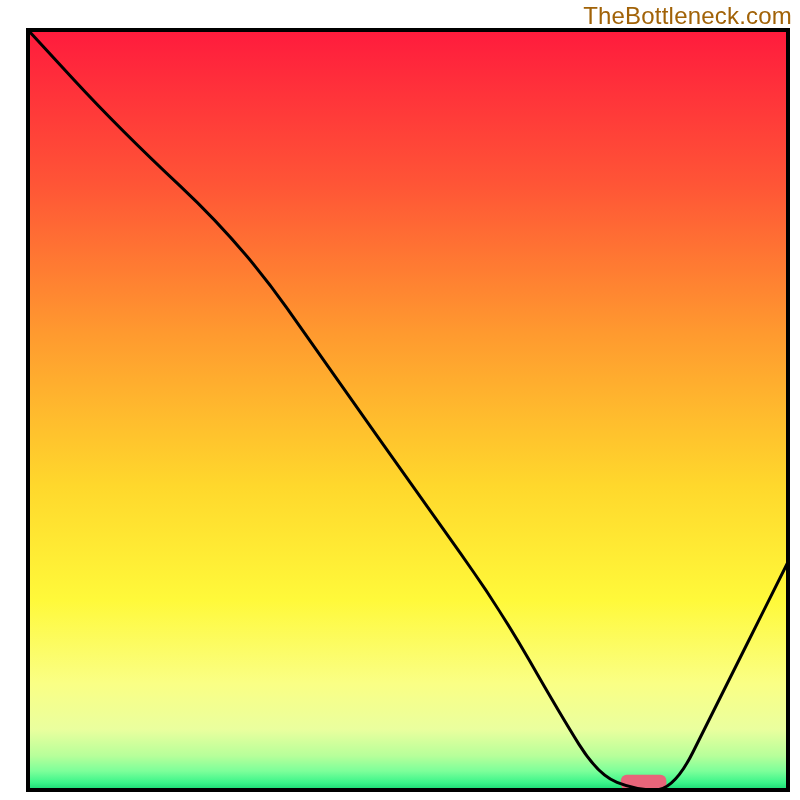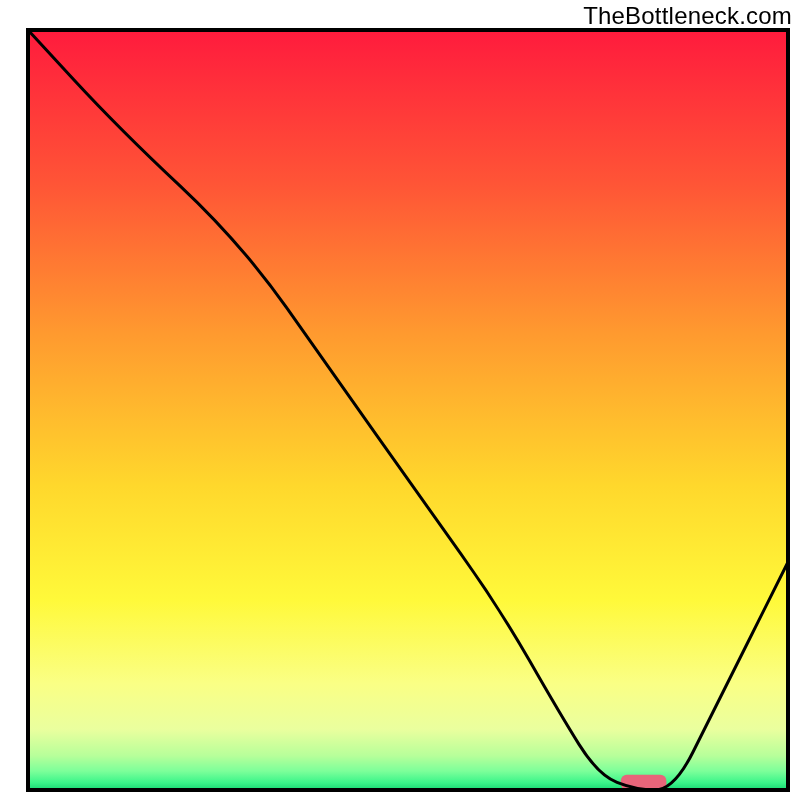--- a/index.html
+++ b/index.html
@@ -13,21 +13,21 @@
   .container {
     position: relative;
     width: 800px;
     height: 800px;
   }
   .watermark {
     position: absolute;
     top: 2px;
     right: 8px;
     font-size: 24px;
-    color: #000000;
+    color: #a16207;
     font-weight: 400;
     letter-spacing: 0.2px;
   }
   svg.chart {
     position: absolute;
     left: 0;
     top: 0;
   }
 </style>
 </head>

